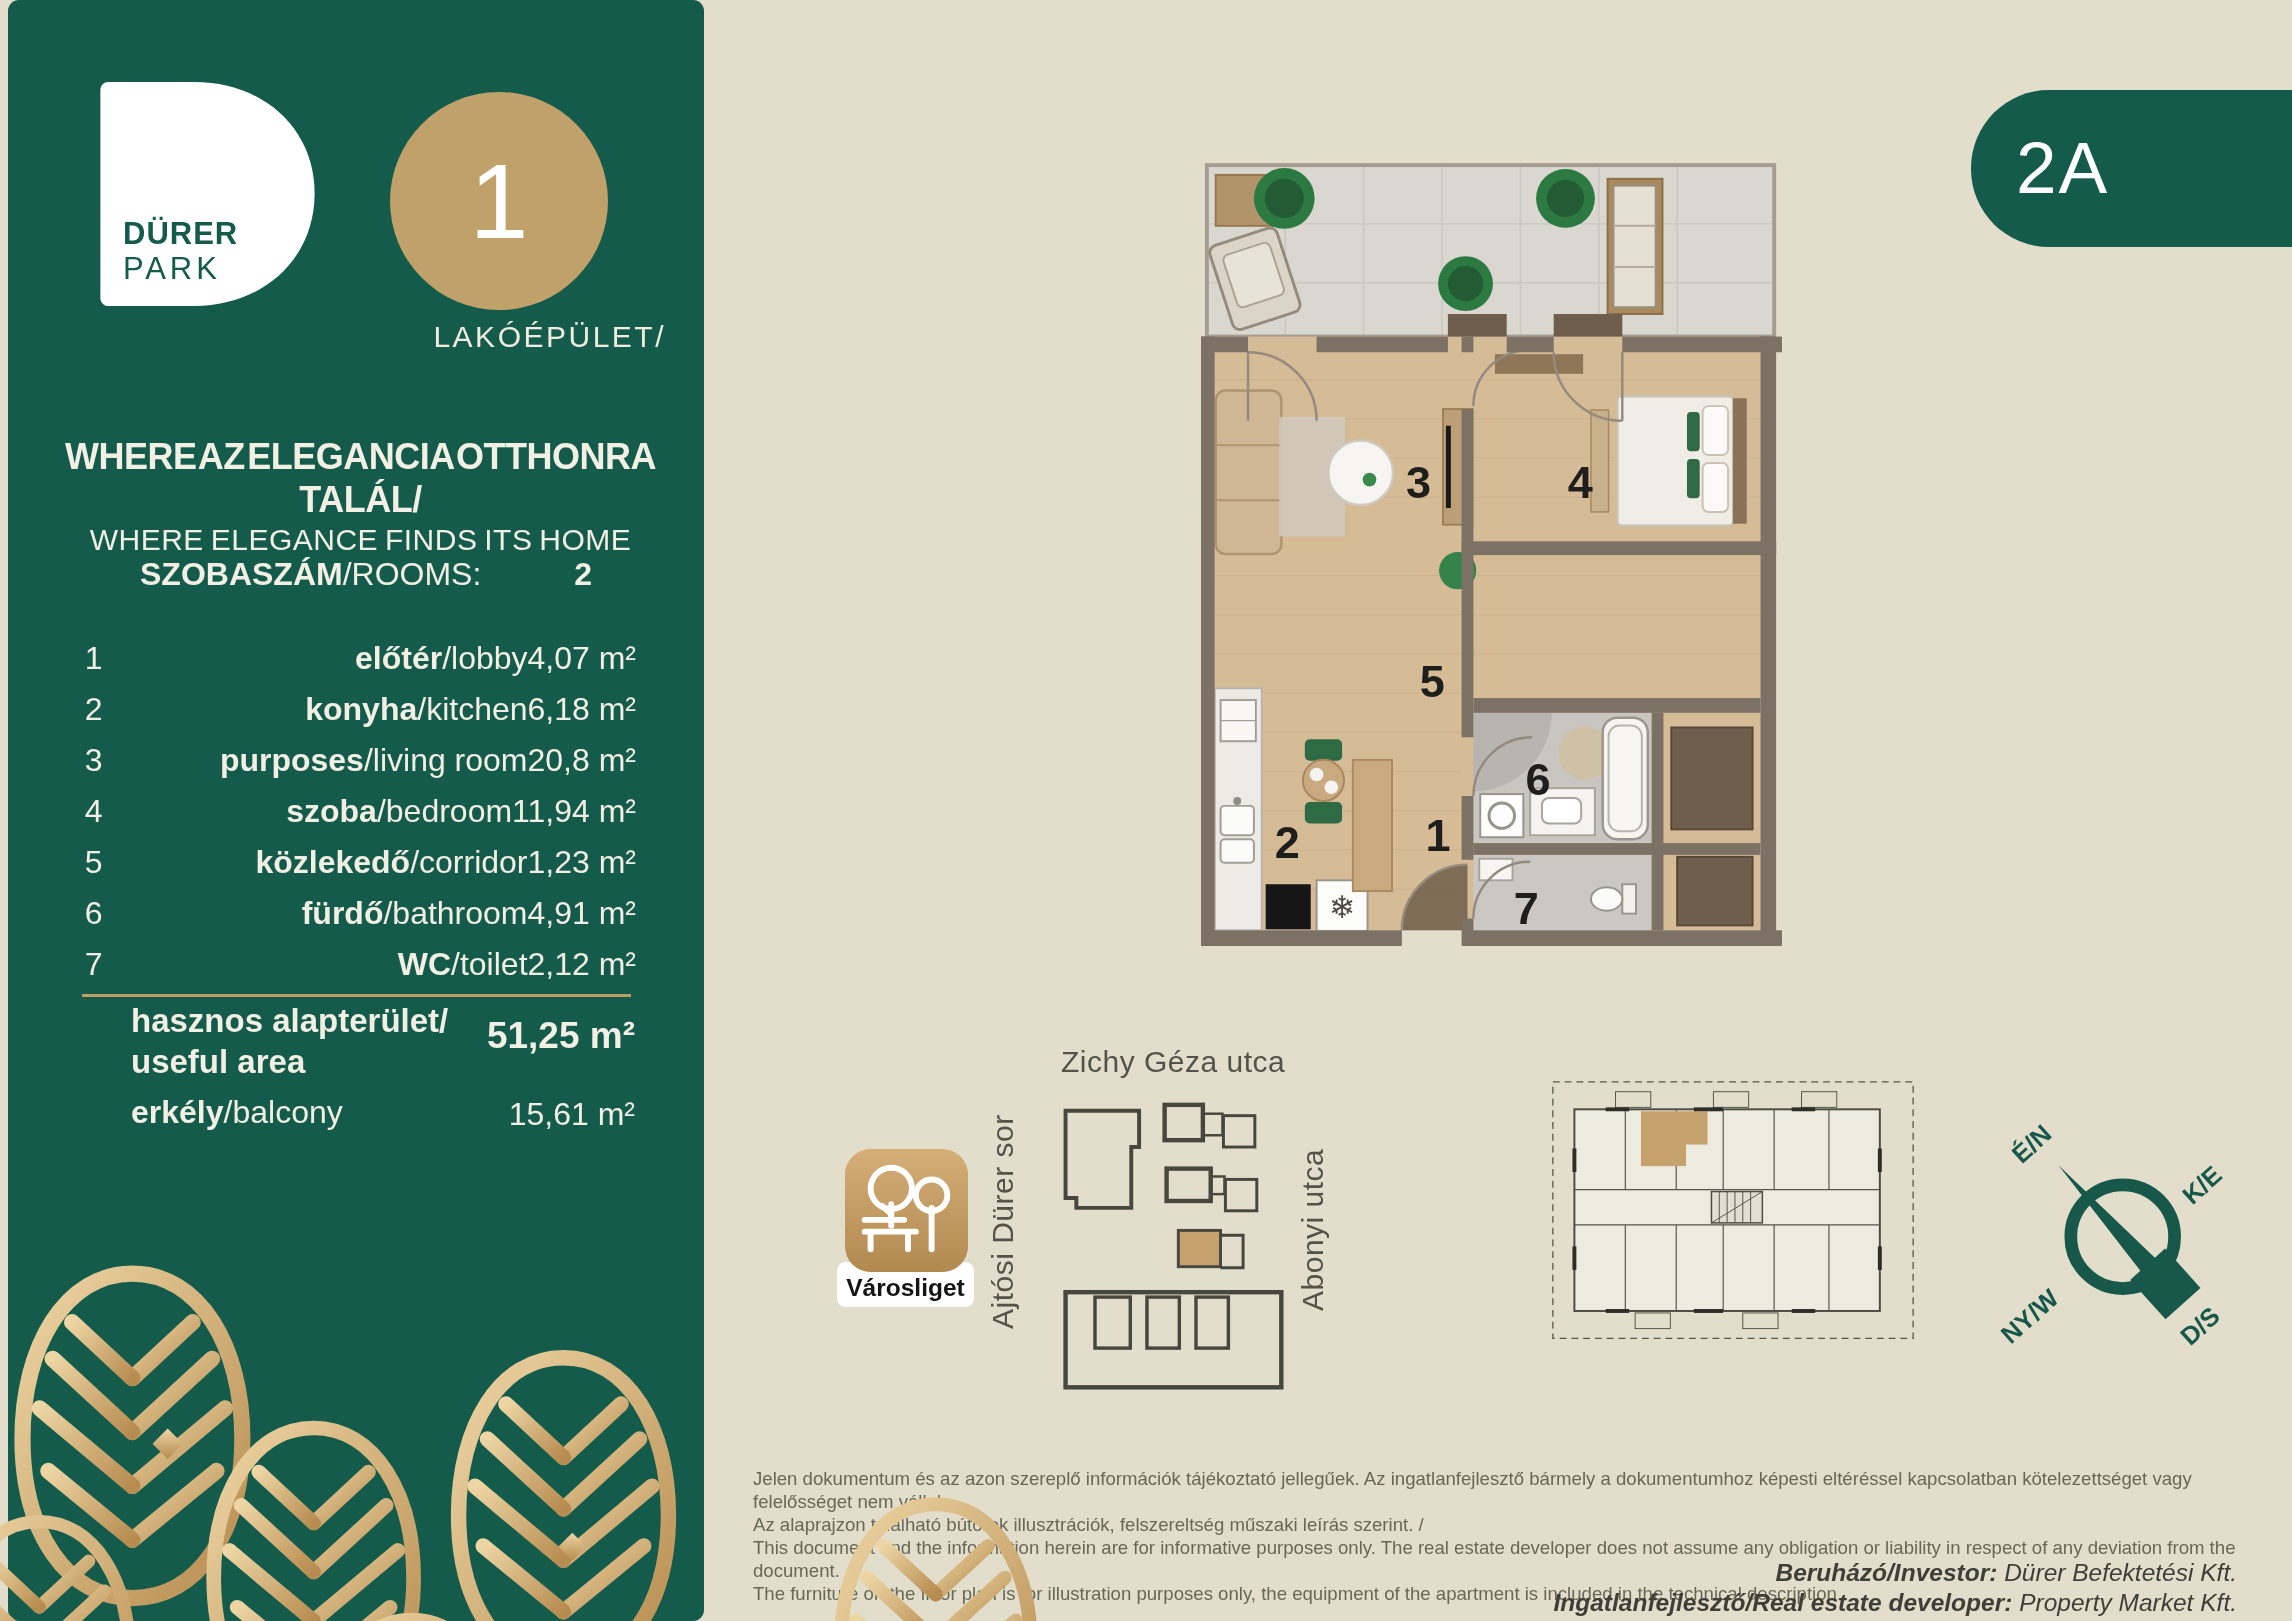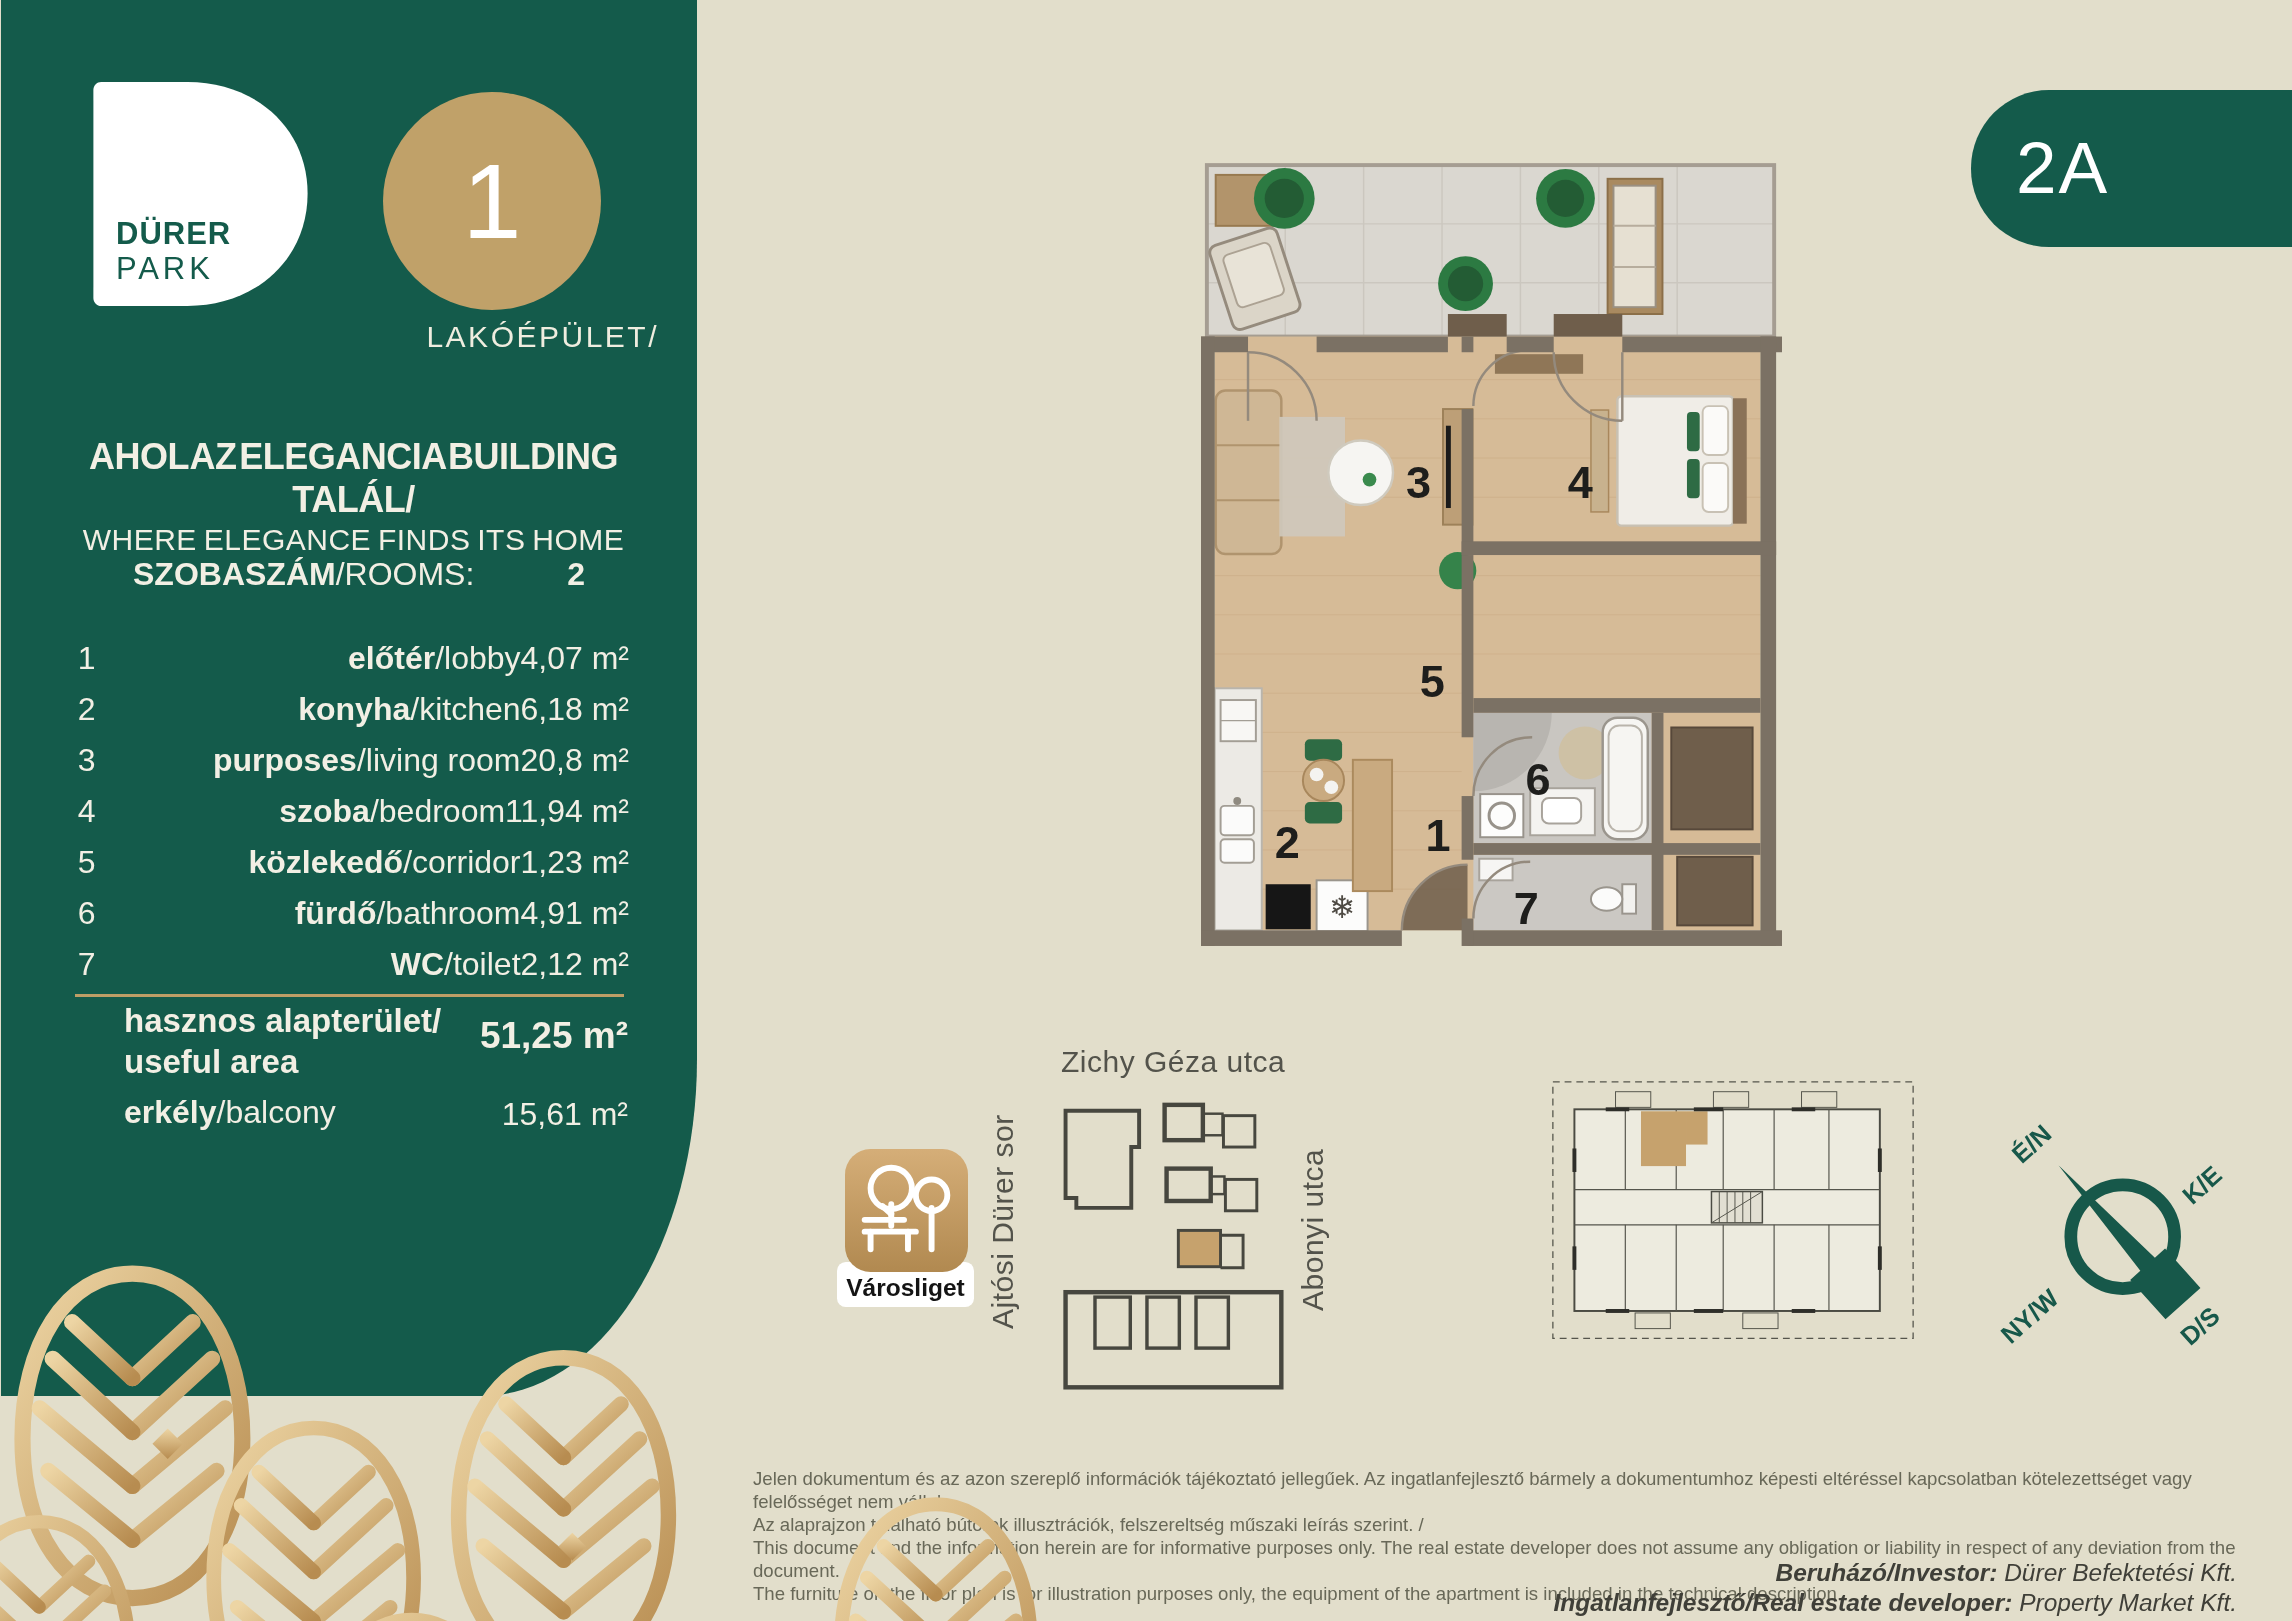--- a/index.html
+++ b/index.html
@@ -1,20 +1,20 @@
 <!DOCTYPE html>
 <html><head>
 <meta charset="utf-8">
 <style>
   html,body{margin:0;padding:0;background:#E2DECB;}
   .page{position:relative;width:2293px;height:1621px;background:#E2DECB;overflow:hidden;
         font-family:"Liberation Sans",sans-serif;color:#F2EFE4;}
   
-  .sidebar{position:absolute;left:1px;top:0;width:696px;height:1396px;background:#145B4B;
-           border-bottom-right-radius:216px 337px;z-index:1;}
+  .sidebar{position:absolute;left:8px;top:0;width:696px;height:1621px;background:#145B4B;
+           border-bottom-right-radius:216px 337px;z-index:1;border-radius:11px;}
   .abs{position:absolute;}
   .logo-d{left:92px;top:82px;width:215px;height:224px;}
   .logo-word1{left:115px;top:216px;font-size:31px;font-weight:800;color:#145B4B;letter-spacing:1px;}
   .logo-word2{left:115px;top:251px;font-size:31px;font-weight:300;color:#145B4B;letter-spacing:3.9px;}
   .badge-circle{left:382px;top:92px;width:218px;height:218px;border-radius:50%;background:#C0A169;
                 display:flex;align-items:center;justify-content:center;}
   .badge-circle span{font-size:106px;font-weight:400;color:#fff;}
   .bldg-label{left:335px;top:320px;width:323px;text-align:right;font-size:30px;font-weight:300;
               letter-spacing:2.5px;line-height:33px;color:#EFEDDF;}
   .tagline{left:39px;top:435px;width:627px;text-align:center;}
@@ -75,21 +75,21 @@
     <div class="abs logo-word2">PARK</div>
 
     <div class="abs badge-circle">
       <span>1</span>
     </div>
     <div class="abs bldg-label">
       <div>LAKÓÉPÜLET/</div>
     </div>
 
     <div class="abs tagline">
-      <div class="hu">AHOL AZ ELEGANCIA BUILDING TALÁL/</div>
+      <div class="hu">WHERE AZ ELEGANCIA OTTHONRA TALÁL/</div>
       <div class="en">WHERE ELEGANCE FINDS ITS HOME</div>
     </div>
 
     <div class="abs rooms-header">
       <span class="b">SZOBASZÁM</span><span class="l">/ROOMS:</span>
     </div>
     <div class="abs rooms-value">2</div>
 
     <div class="abs t-row" style="top:640px">
       <span class="num">1</span>

